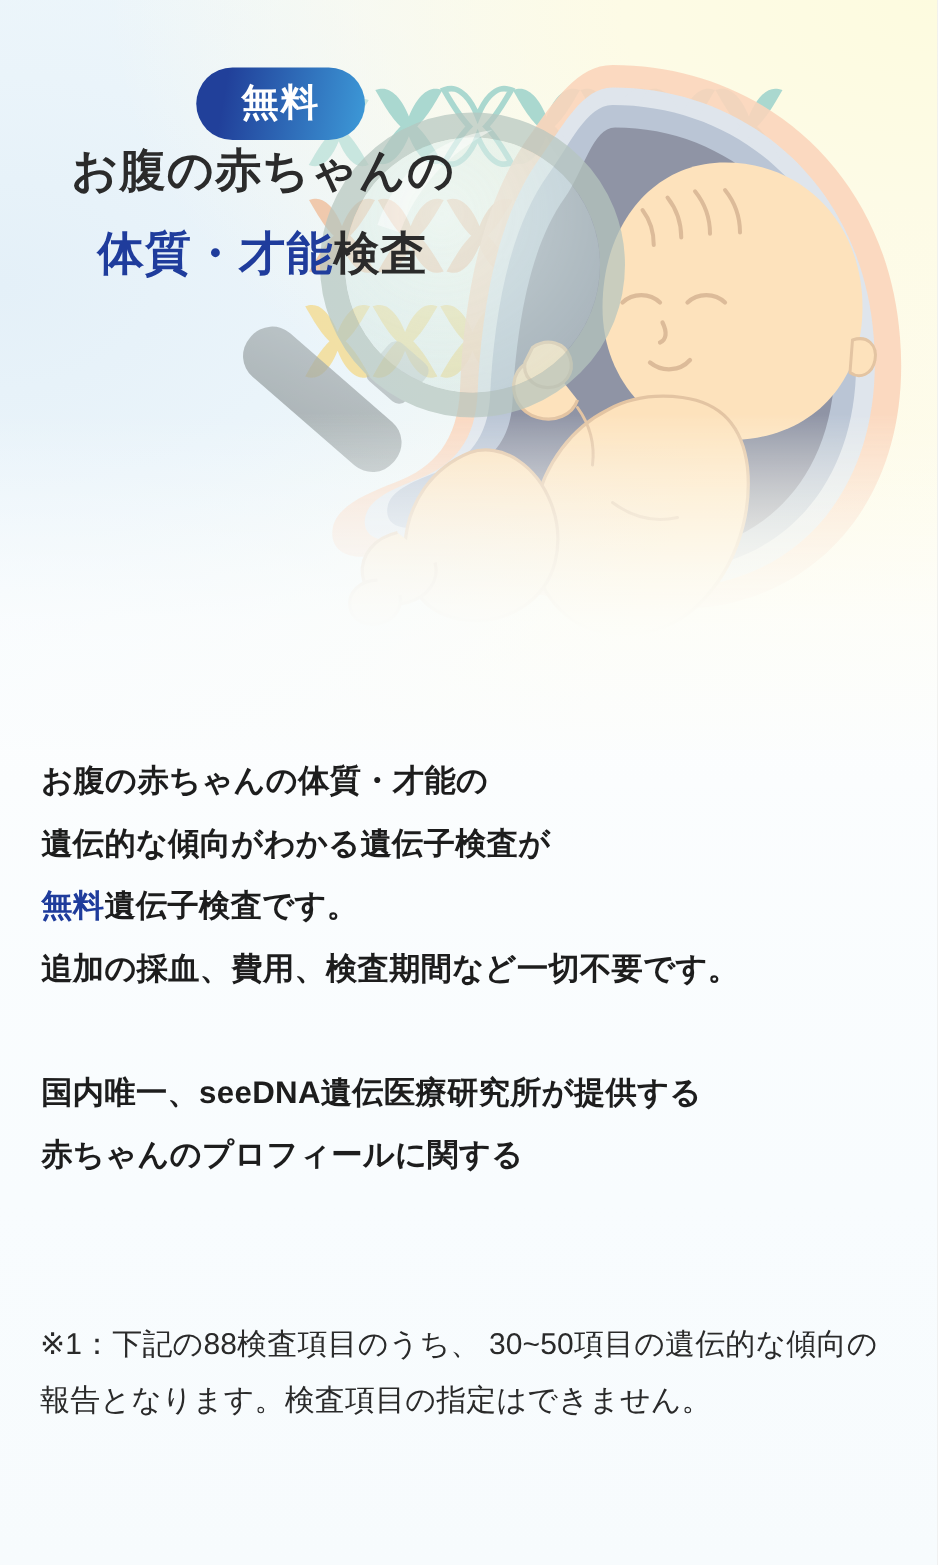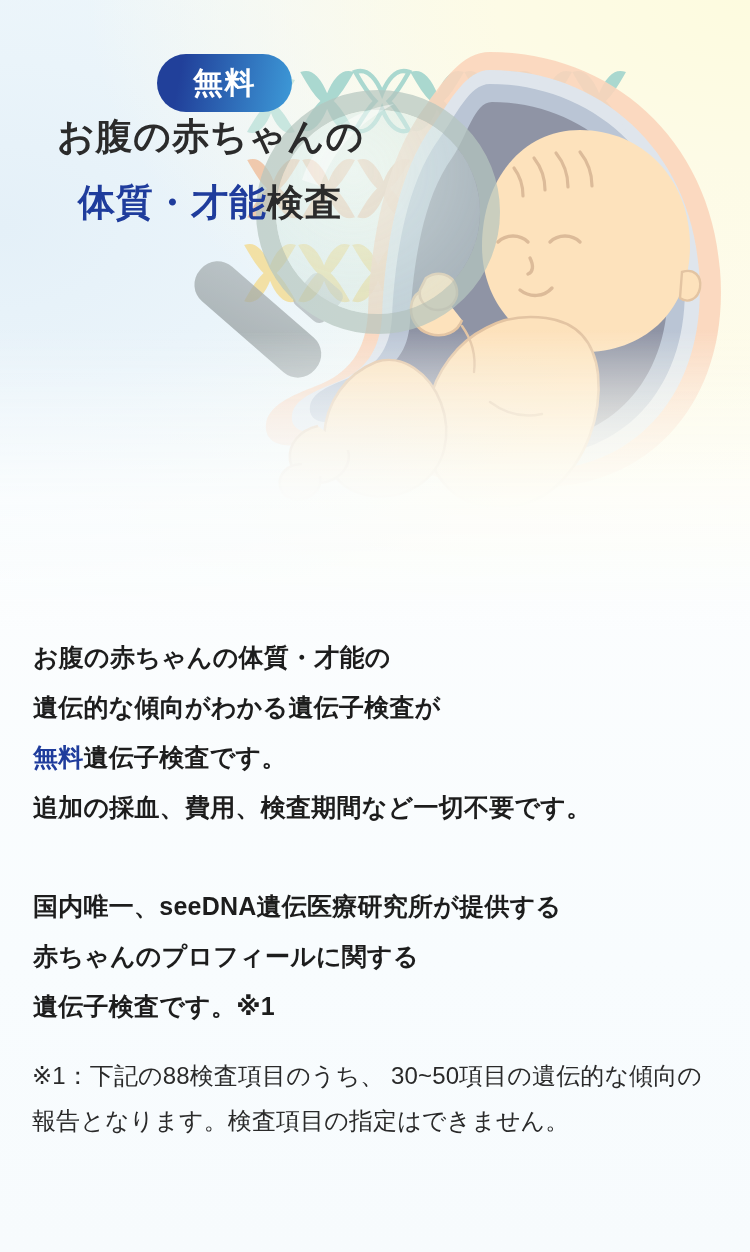--- a/index.html
+++ b/index.html
@@ -102,21 +102,21 @@
   }
   .title-line-1 { margin-left: 57px; margin-bottom: 29px; }
   .title-line-2 { margin-left: 78px; }
   .t-dark { color: #2b2b2b; }
   .t-blue { color: #1f3c9c; }
 
   
   .body-copy {
     position: absolute;
     left: 33px;
-    top: 632px;
+    top: 600px;
     width: 700px;
   }
   .copy-block { margin: 0 0 0 0; }
   .copy-line {
     font-size: 25px;
     font-weight: 700;
     line-height: 50px;
     color: #1d1d1d;
     letter-spacing: 0.01em;
     white-space: nowrap;
@@ -302,20 +302,19 @@
       <div class="copy-line">遺伝的な傾向がわかる遺伝子検査が</div>
       <div class="copy-line"><span class="hl" style="color: rgb(31, 60, 156);">無料</span><span>遺伝子検査です。</span></div>
       <div class="copy-line">追加の採血、費用、検査期間など一切不要です。</div>
     </div>
 
     <div class="copy-gap"></div>
 
     <div class="copy-block">
       <div class="copy-line">国内唯一、seeDNA遺伝医療研究所が提供する</div>
       <div class="copy-line">赤ちゃんのプロフィールに関する</div>
-      <div class="copy-line">遺伝子検査です。※1</div>
     </div>
 
   </div>
 
   <div class="footnote">※1：下記の88検査項目のうち、 30~50項目の遺伝的な傾向の報告となります。検査項目の指定はできません。</div>
 
 </div>
 
 </body></html>

